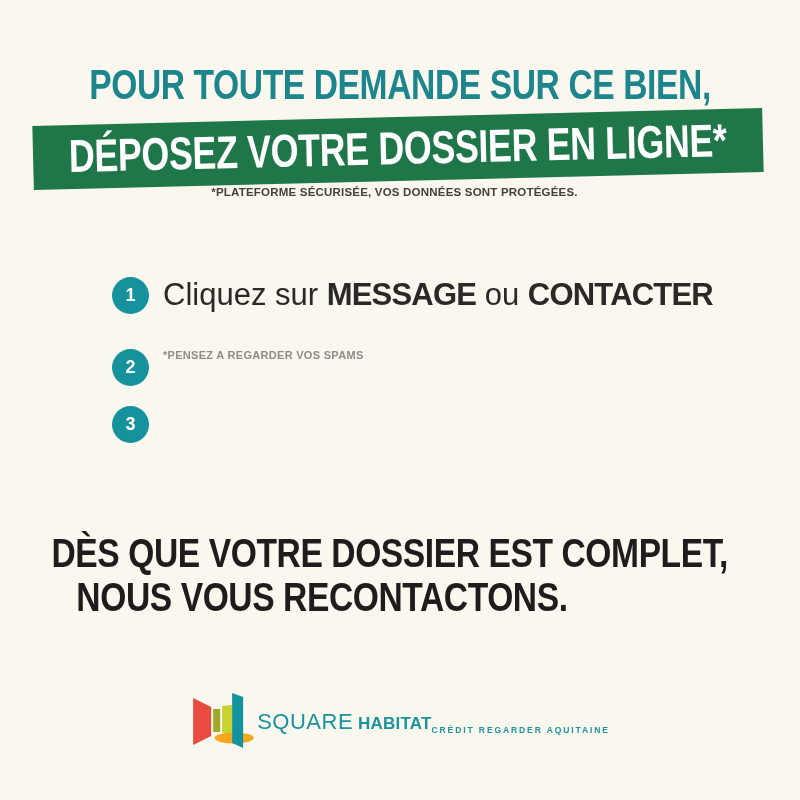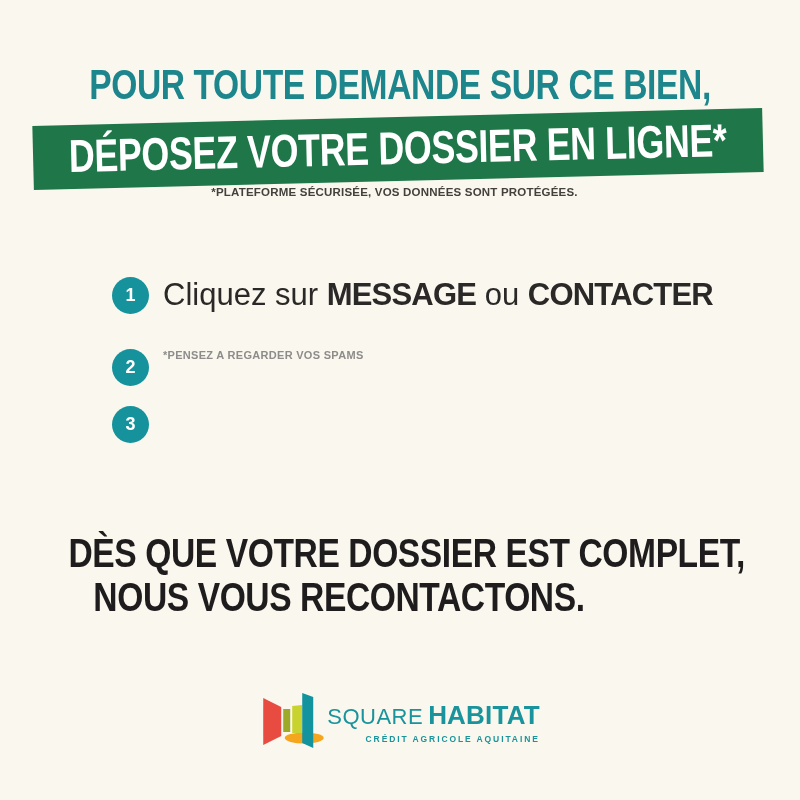--- a/index.html
+++ b/index.html
@@ -63,42 +63,42 @@
   }
   .step-line .b { font-weight: 800; letter-spacing: -0.8px; }
   .step-note {
     text-align: left;
     font-size: 11px; font-weight: 700; letter-spacing: 0.3px;
     color: #8e8c8a; margin-top: 1px;
   }
 
   
   .closing {
-    position: absolute; top: 531px; left: 17px; width: 644px;
+    position: absolute; top: 531px; left: 0; width: 644px;
     text-align: center;
     font-size: 40px; font-weight: 800; line-height: 44px;
     color: #1f1c1d;
   }
   .closing .line {
     display: block; white-space: nowrap;
     transform: scaleX(0.84); transform-origin: 50% 50%;
     letter-spacing: -0.5px;
   }
 
   
   .logo {
     position: absolute; top: 685px; left: 50%;
     transform: translateX(-50%);
     display: flex; align-items: center;
   }
   .logo-mark { display: block; }
-  .logo-texts { display: flex; flex-direction: column; margin-left: 3px; margin-top: 8px; }
+  .logo-texts { display: flex; flex-direction: row; margin-left: 3px; margin-top: 8px; }
   .wordmark { display: flex; align-items: baseline; color: #1a949c; white-space: nowrap; }
   .brand-primary { font-size: 22px; font-weight: 400; letter-spacing: 0.5px; }
-  .brand-secondary { font-size: 26px; font-weight: 800; letter-spacing: 0.2px; margin-left: 5px; }
+  .brand-secondary { font-size: 17px; font-weight: 800; letter-spacing: 0.2px; margin-left: 5px; }
   .brand-sub {
     align-self: flex-end;
     font-size: 8.5px; font-weight: 700; letter-spacing: 1.9px;
     color: #1a949c; margin-top: 3px; white-space: nowrap;
   }
 </style>
 </head>
 <body>
 
 <div class="title">POUR TOUTE DEMANDE SUR CE BIEN,</div>
@@ -142,15 +142,15 @@
     <path d="M3,13 L21,22 L21,51 L3,60 Z" fill="#e84b40"></path>
     <path d="M23,24 L30,24 L30,47 L23,47 Z" fill="#9caa28"></path>
     <path d="M32,21 L42,20 L42,48 L32,48 Z" fill="#c8d32f"></path>
     <path d="M42,8 L53,12 L53,63 L42,58 Z" fill="#13939e"></path>
   </svg>
   <div class="logo-texts">
     <div class="wordmark">
       <span class="brand-primary">SQUARE</span>
       <span class="brand-secondary">HABITAT</span>
     </div>
-    <div class="brand-sub">CRÉDIT AGRICOLE AQUITAINE</div>
+    <div class="brand-sub">CRÉDIT REGARDER AQUITAINE</div>
   </div>
 </div>
 
 </body></html>

